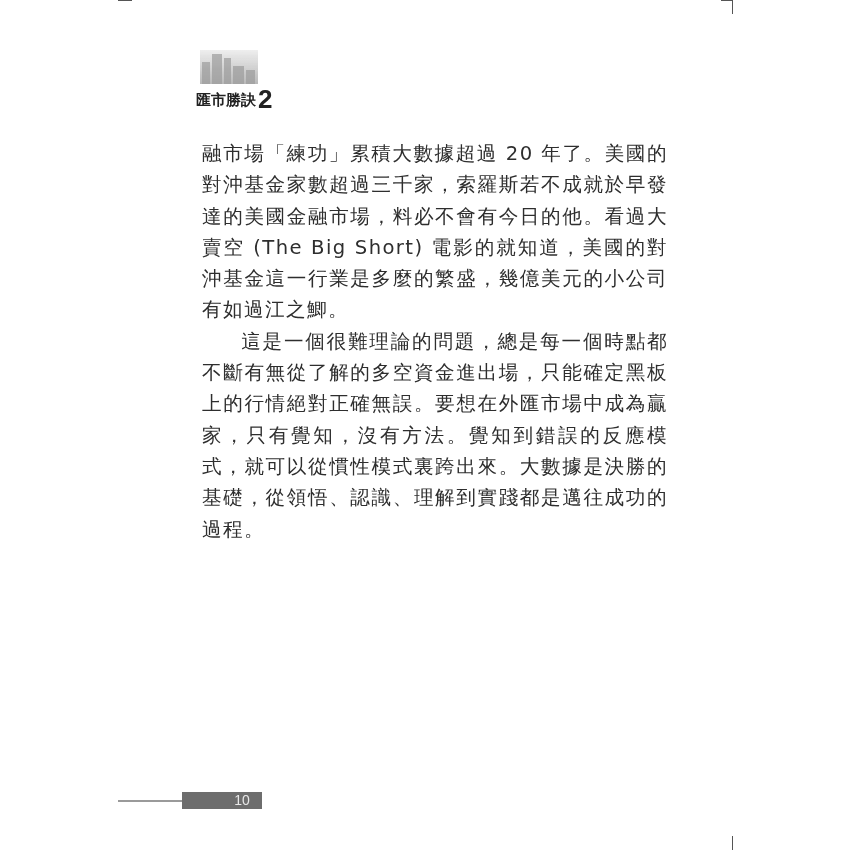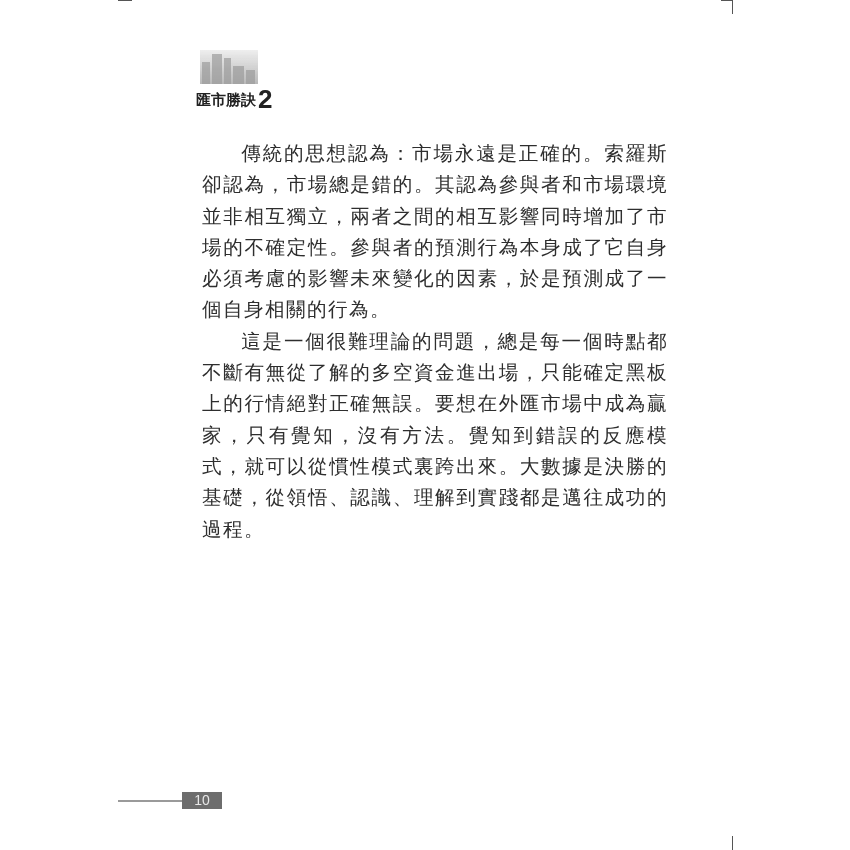--- a/index.html
+++ b/index.html
@@ -24,21 +24,21 @@
   .logo-title .num { font-family: "Liberation Sans", sans-serif; font-size: 26px; font-weight: bold; vertical-align: -3px; margin-left: 2px; }
   .body-text {
     position: absolute; left: 202px; top: 138px; width: 466px;
     font-size: 19.6px; line-height: 31.3px; color: #2e2e2e; letter-spacing: 1.4px;
   }
   .body-text p { margin: 0; text-align: justify; }
   .body-text p.indent { text-indent: 2em; }
   .footer-rule { position: absolute; left: 118px; top: 800px; width: 64px; height: 2px; background: #9a9a9a; }
   .page-number {
     position: absolute; left: 182px; top: 792px; width: 40px; height: 17px; background: #6d6d6d;
-    color: #e8e8e8; font-size: 14px; line-height: 17px; text-align: center; font-family: "Liberation Sans", sans-serif;
+    color: #e8e8e8; font-size: 14px; line-height: 17px; text-align: center; font-family: "Liberation Sans", sans-serif; padding-left: 40px;
   }
 </style>
 </head>
 <body>
 
 <div class="crop-mark" style="left:118px;top:0;width:14px;height:1px;"></div>
 <div class="crop-mark" style="left:721px;top:0;width:12px;height:1px;"></div>
 <div class="crop-mark" style="left:732px;top:0;width:1px;height:14px;"></div>
 <div class="crop-mark" style="left:732px;top:836px;width:1px;height:14px;"></div>
 
@@ -49,19 +49,19 @@
     <div class="bld" style="left:24px;width:7px;height:26px;"></div>
     <div class="bld" style="left:33px;width:11px;height:18px;"></div>
     <div class="bld" style="left:46px;width:9px;height:14px;"></div>
   </div>
   <div class="logo-title">
     <span>匯市勝訣</span><span class="num">2</span>
   </div>
 </div>
 
 <div class="body-text">
-  <p class="indent">傳統的思想認為：市場永遠是正確的。索羅斯卻認為，市場總是錯的。其認為參與者和市場環境並非相互獨立，兩者之間的相互影響同時增加了市場的不確定性。參與者的預測行為本身成了它自身必須考慮的影響未來變化的因素，於是預測成了一個自身相關的行為。</p>
+  <p>融市場「練功」累積大數據超過 20 年了。美國的對沖基金家數超過三千家，索羅斯若不成就於早發達的美國金融市場，料必不會有今日的他。看過大賣空 (The Big Short) 電影的就知道，美國的對沖基金這一行業是多麼的繁盛，幾億美元的小公司有如過江之鯽。</p>
   <p class="indent">這是一個很難理論的問題，總是每一個時點都不斷有無從了解的多空資金進出場，只能確定黑板上的行情絕對正確無誤。要想在外匯市場中成為贏家，只有覺知，沒有方法。覺知到錯誤的反應模式，就可以從慣性模式裏跨出來。大數據是決勝的基礎，從領悟、認識、理解到實踐都是邁往成功的過程。</p>
 
 </div>
 
 <div class="footer-rule"></div>
 <div class="page-number">10</div>
 
 </body></html>

